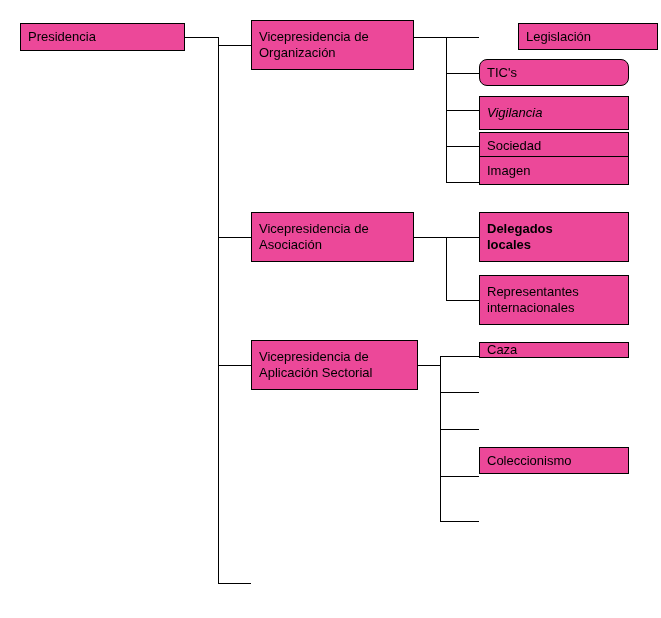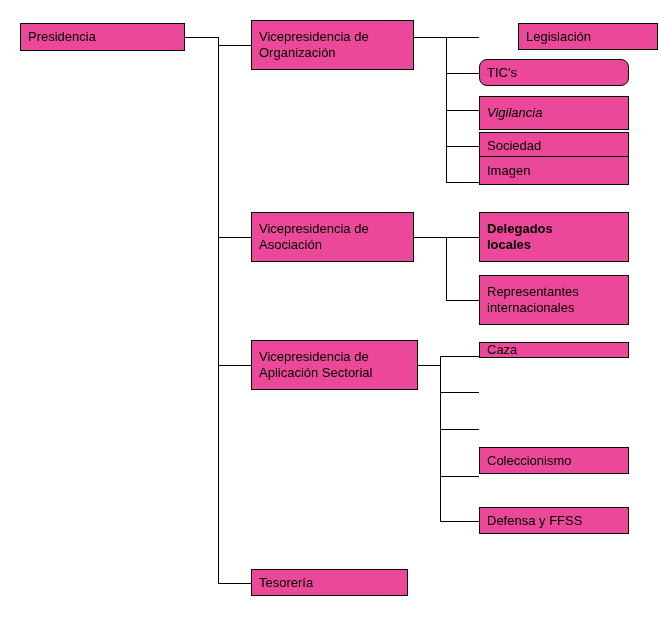--- a/index.html
+++ b/index.html
@@ -78,15 +78,13 @@
     <div class="node" style="left: 251px; top: 212px; width: 163px; height: 50px; border-color: rgb(0, 0, 0);">Vicepresidencia de
 Asociación</div>
     <div class="node" style="left: 479px; top: 212px; width: 150px; height: 50px; border-color: rgb(0, 0, 0); font-weight: bold;">Delegados
 locales</div>
     <div class="node" style="left: 479px; top: 275px; width: 150px; height: 50px; border-color: rgb(0, 0, 0);">Representantes
 internacionales</div>
     <div class="node" style="left: 251px; top: 340px; width: 167px; height: 50px; border-color: rgb(0, 0, 0);">Vicepresidencia de
 Aplicación Sectorial</div>
     <div class="node" style="left: 479px; top: 342px; width: 150px; height: 16px; border-color: rgb(0, 0, 0);">Caza</div>
     <div class="node" style="left: 479px; top: 411px; width: 150px; height: 27px; border-color: rgb(0, 0, 0); margin-top: 36px;">Coleccionismo</div>
-    <div class="node" style="left: 479px; top: 507px; width: 150px; height: 27px; border-color: rgb(0, 0, 0);">Defensa y FFSS</div>
-    <div class="node" style="left: 251px; top: 569px; width: 157px; height: 27px; border-color: rgb(0, 0, 0);">Tesorería</div>
   </div>
 
 </body></html>

